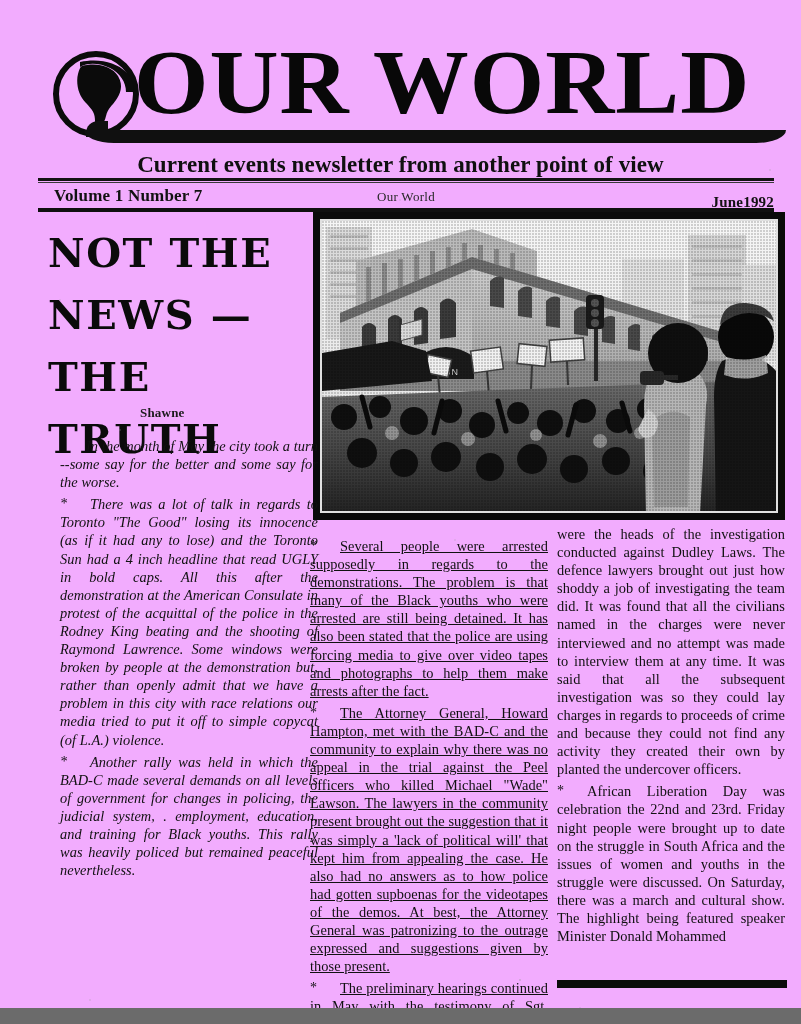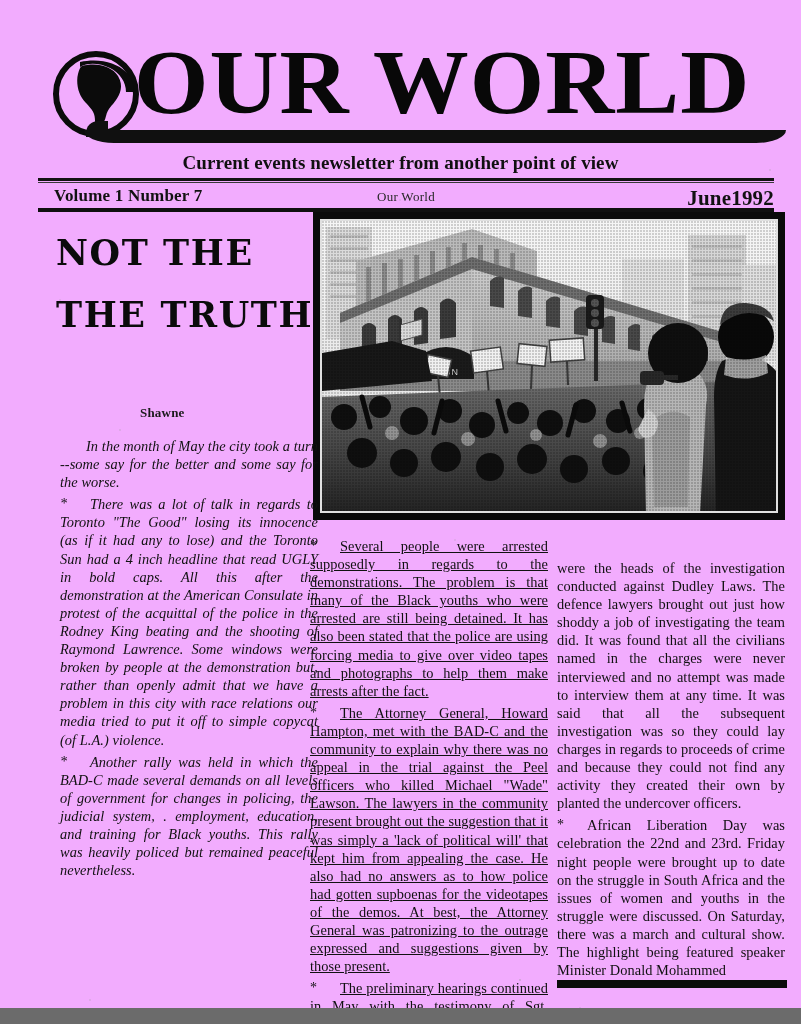--- a/index.html
+++ b/index.html
@@ -73,21 +73,21 @@
   }
 
   .tagline {
     position: absolute;
     left: 0;
     top: 152px;
     width: 801px;
     text-align: center;
     font-family: "Liberation Serif", "DejaVu Serif", serif;
     font-weight: 700;
-    font-size: 19px;
+    font-size: 23px;
     letter-spacing: 0.1px;
     color: #121212;
   }
 
   .rule-top {
     position: absolute;
     left: 38px;
     top: 178px;
     width: 736px;
     height: 3px;
@@ -126,43 +126,43 @@
     top: 3px;
     width: 736px;
     text-align: center;
     font-size: 13px;
     color: #2a2a2a;
     letter-spacing: 0.3px;
   }
   .folio-right {
     position: absolute;
     right: 0;
-    top: 0;
+    top: 8px;
     font-weight: 700;
-    font-size: 21px;
+    font-size: 15px;
     letter-spacing: 0.2px;
   }
   .rule-folio {
     position: absolute;
     left: 38px;
     top: 208px;
     width: 736px;
     height: 4px;
     background: #111;
   }
 
   
   .headline {
     position: absolute;
-    left: 56px;
+    left: 48px;
     top: 222px;
     width: 262px;
     font-family: "DejaVu Serif", "Liberation Serif", serif;
     font-weight: 700;
-    font-size: 35px;
+    font-size: 40px;
     line-height: 62px;
     letter-spacing: 1.6px;
     color: #0d0d0d;
   }
   .byline {
     position: absolute;
     left: 140px;
     top: 405px;
     font-size: 13px;
     color: #1c1c1c;
@@ -218,21 +218,21 @@
   .col .lead { text-indent: 26px; }
   .col .star { }
   .col .star .bullet {
     display: inline-block;
     width: 30px;
     font-size: 14px;
     vertical-align: top;
   }
   .col1 { left: 60px;  top: 437px; width: 258px; font-style: italic; }
   .col2 { left: 310px; top: 537px; width: 238px; text-decoration: underline; }
-  .col3 { left: 557px; top: 559px; width: 228px; }
+  .col3 { left: 557px; top: 525px; width: 228px; }
 
   .rule-bottom {
     position: absolute;
     left: 557px;
     top: 980px;
     width: 230px;
     height: 8px;
     background: #0d0d0d;
   }
 
@@ -270,20 +270,21 @@
 
   <div class="folio">
     <div class="folio-left">Volume 1  Number 7</div>
     <div class="folio-center">Our World</div>
     <div class="folio-right">June1992</div>
   </div>
   <div class="rule-folio"></div>
 
   <div class="headline">
     <div>NOT THE</div>
+    <div>NEWS —</div>
     <div>THE TRUTH</div>
   </div>
   <div class="byline">Shawne</div>
 
   <div class="photo-frame">
     <div class="inner">
       <svg width="458" height="294" viewBox="0 0 458 294">
         <defs>
           <linearGradient id="sky" x1="0" y1="0" x2="0" y2="1">
             <stop offset="0%" stop-color="#f4f4f4"></stop>

